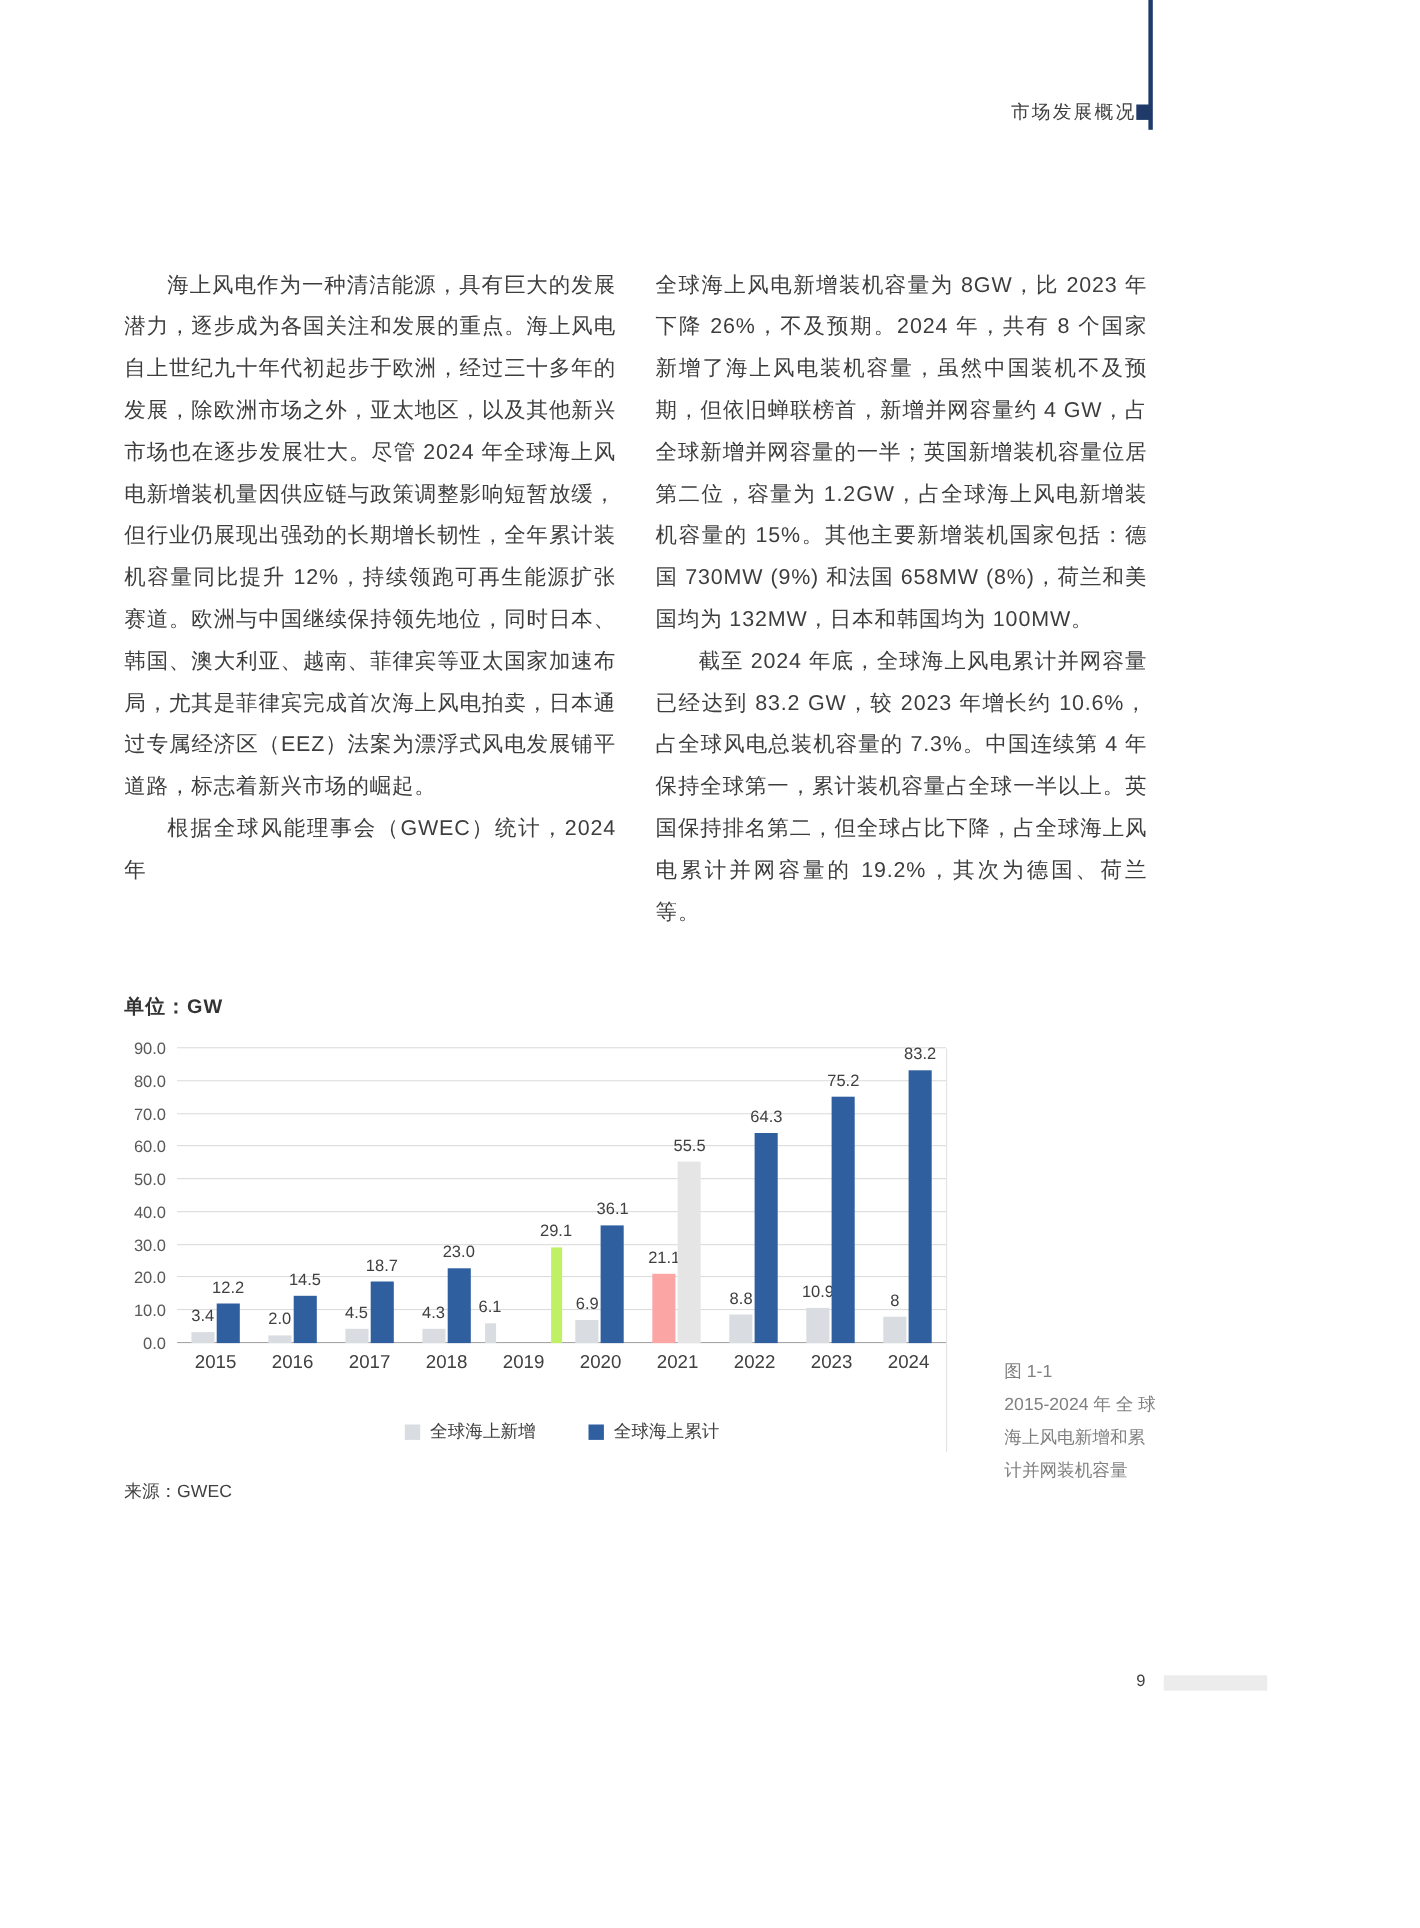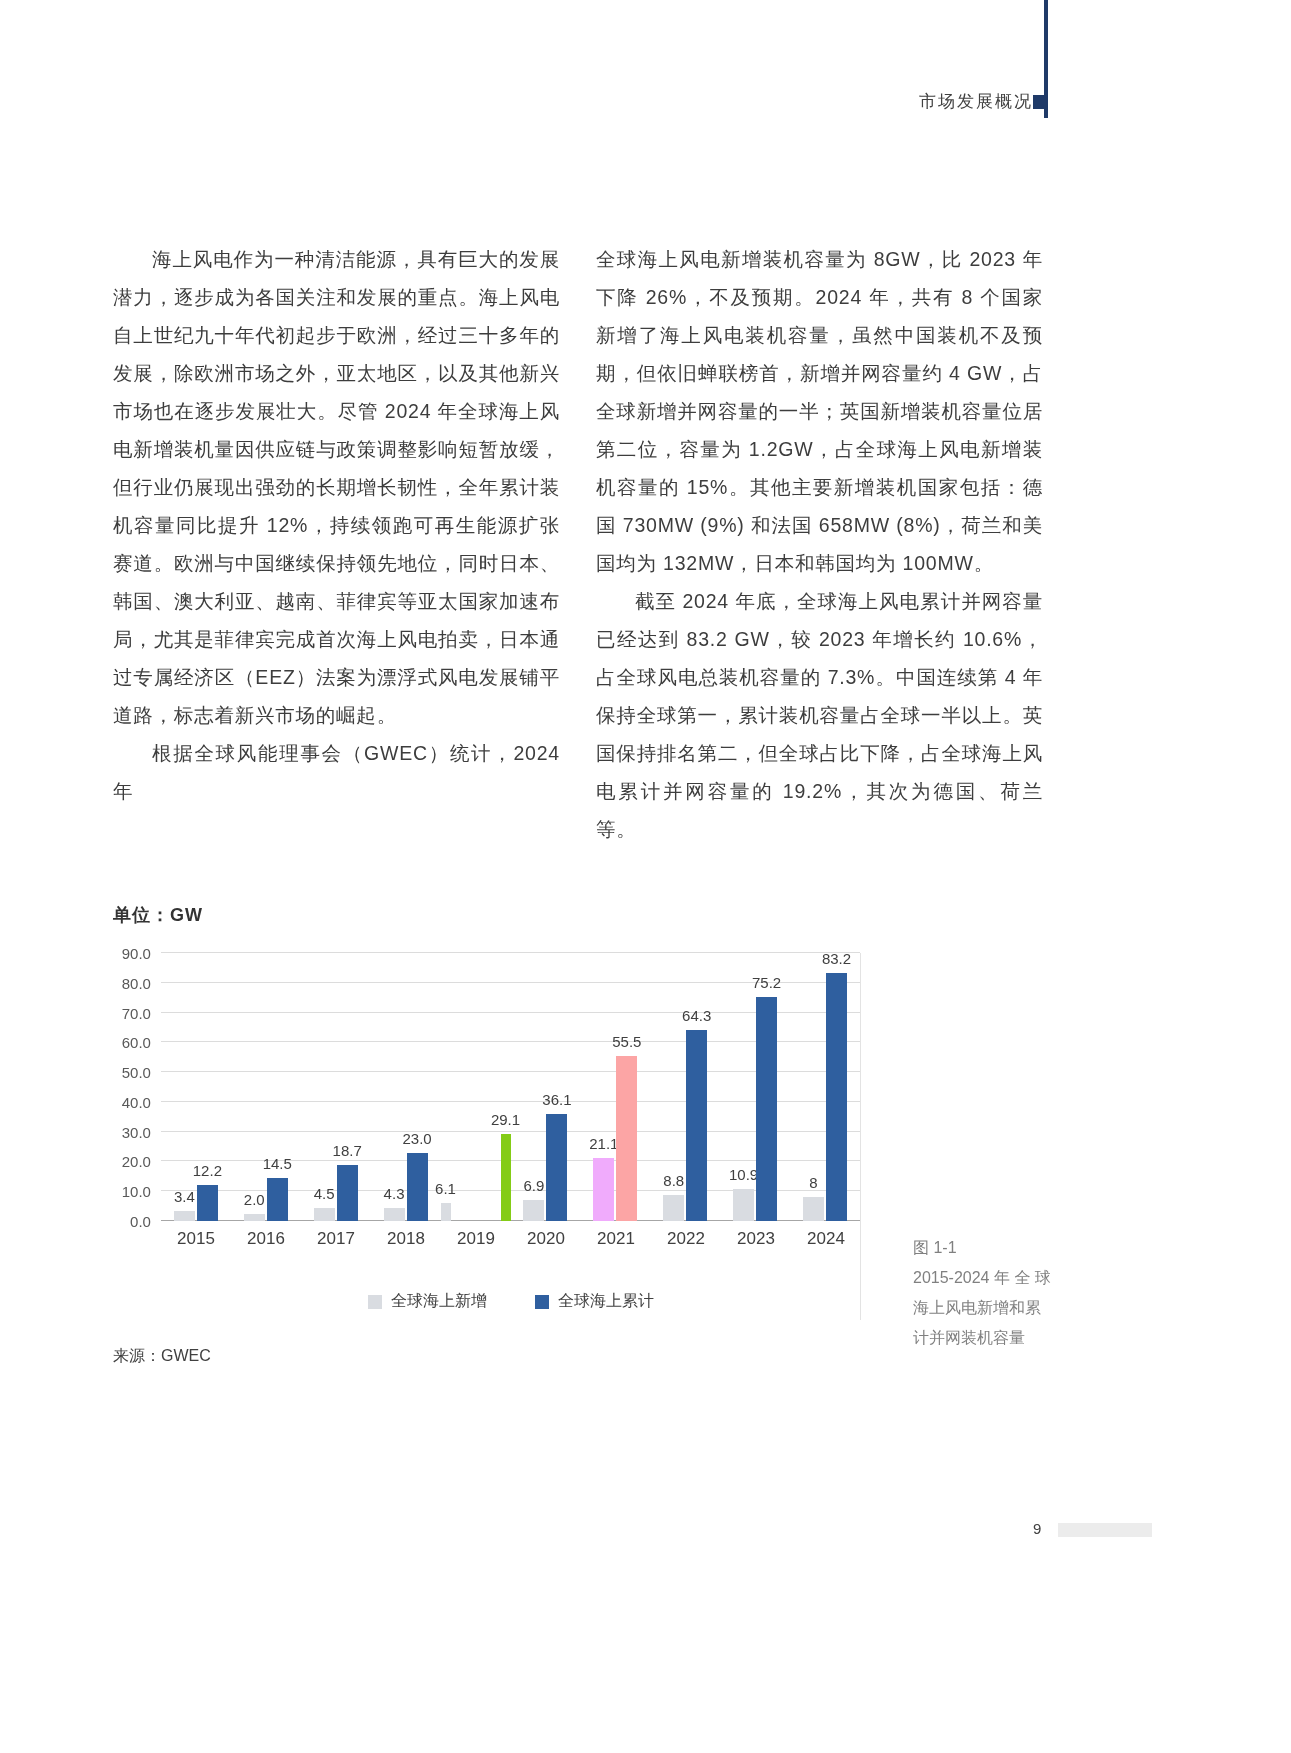--- a/index.html
+++ b/index.html
@@ -139,37 +139,37 @@
                   <div class="bar-label">4.3</div>
                 </div>
                 <div class="bar" style="height: 25.5556%; background: rgb(47, 95, 159);">
                   <div class="bar-label">23.0</div>
                 </div>
               </div>
               <div class="bar-group">
                 <div class="bar" style="height: 6.77778%; background: rgb(217, 220, 225);">
                   <div class="bar-label">6.1</div>
                 </div>
-                <div class="bar" style="height: 32.3333%; background: #84cc16; margin-left: 48px;">
+                <div class="bar" style="height: 32.3333%; background: #bef264; margin-left: 48px;">
                   <div class="bar-label">29.1</div>
                 </div>
               </div>
               <div class="bar-group">
                 <div class="bar" style="height: 7.66667%; background: rgb(217, 220, 225);">
                   <div class="bar-label">6.9</div>
                 </div>
                 <div class="bar" style="height: 40.1111%; background: rgb(47, 95, 159);">
                   <div class="bar-label">36.1</div>
                 </div>
               </div>
               <div class="bar-group">
-                <div class="bar" style="height: 23.4444%; background: #f0abfc;">
+                <div class="bar" style="height: 23.4444%; background: #fca5a5;">
                   <div class="bar-label">21.1</div>
                 </div>
-                <div class="bar" style="height: 61.6667%; background: #fca5a5;">
+                <div class="bar" style="height: 61.6667%; background: #e5e5e5;">
                   <div class="bar-label">55.5</div>
                 </div>
               </div>
               <div class="bar-group">
                 <div class="bar" style="height: 9.77778%; background: rgb(217, 220, 225);">
                   <div class="bar-label">8.8</div>
                 </div>
                 <div class="bar" style="height: 71.4444%; background: rgb(47, 95, 159);">
                   <div class="bar-label">64.3</div>
                 </div>

